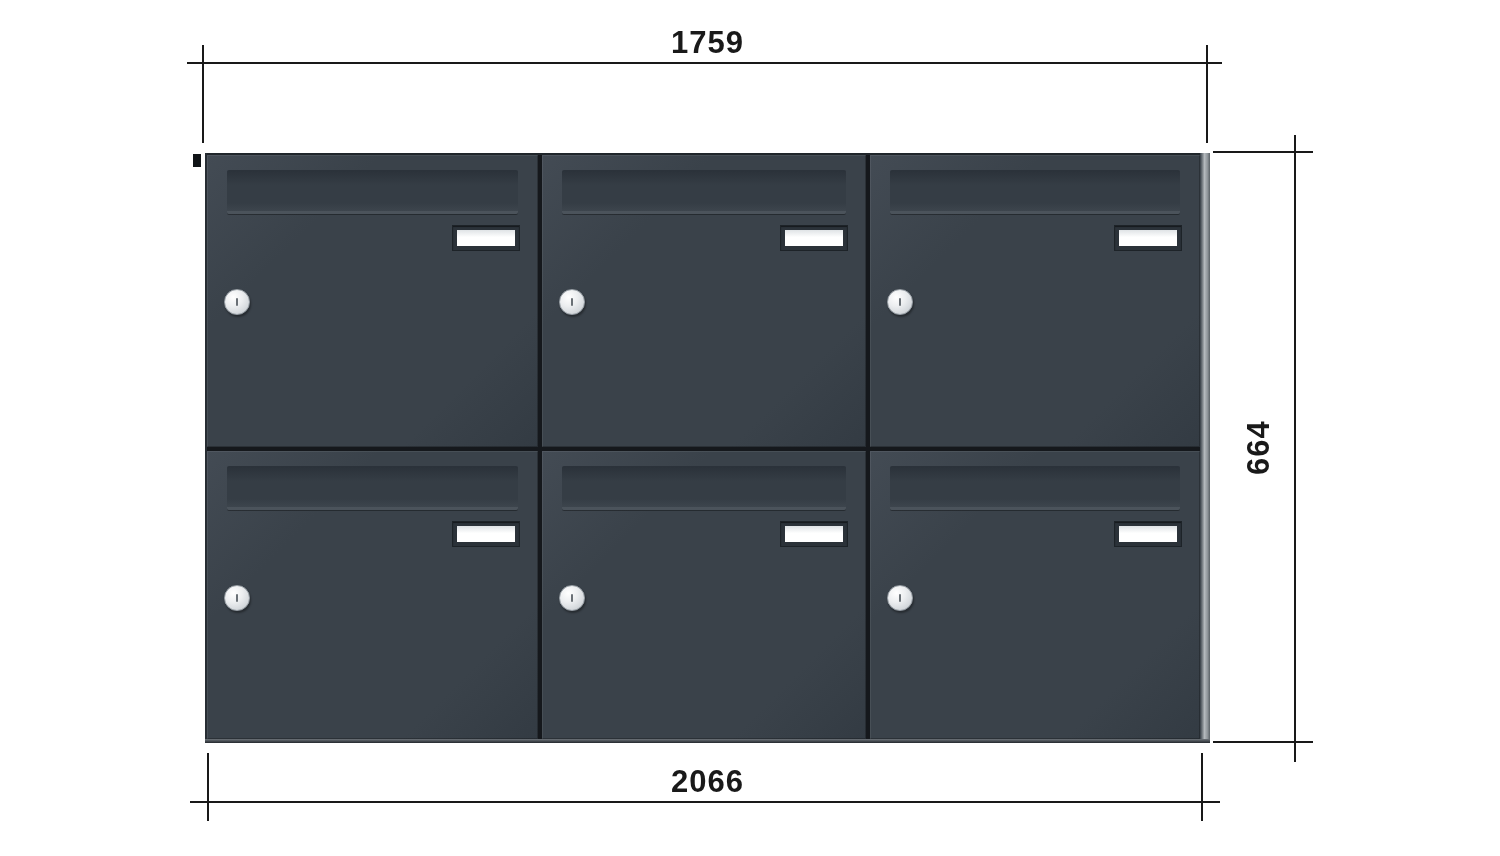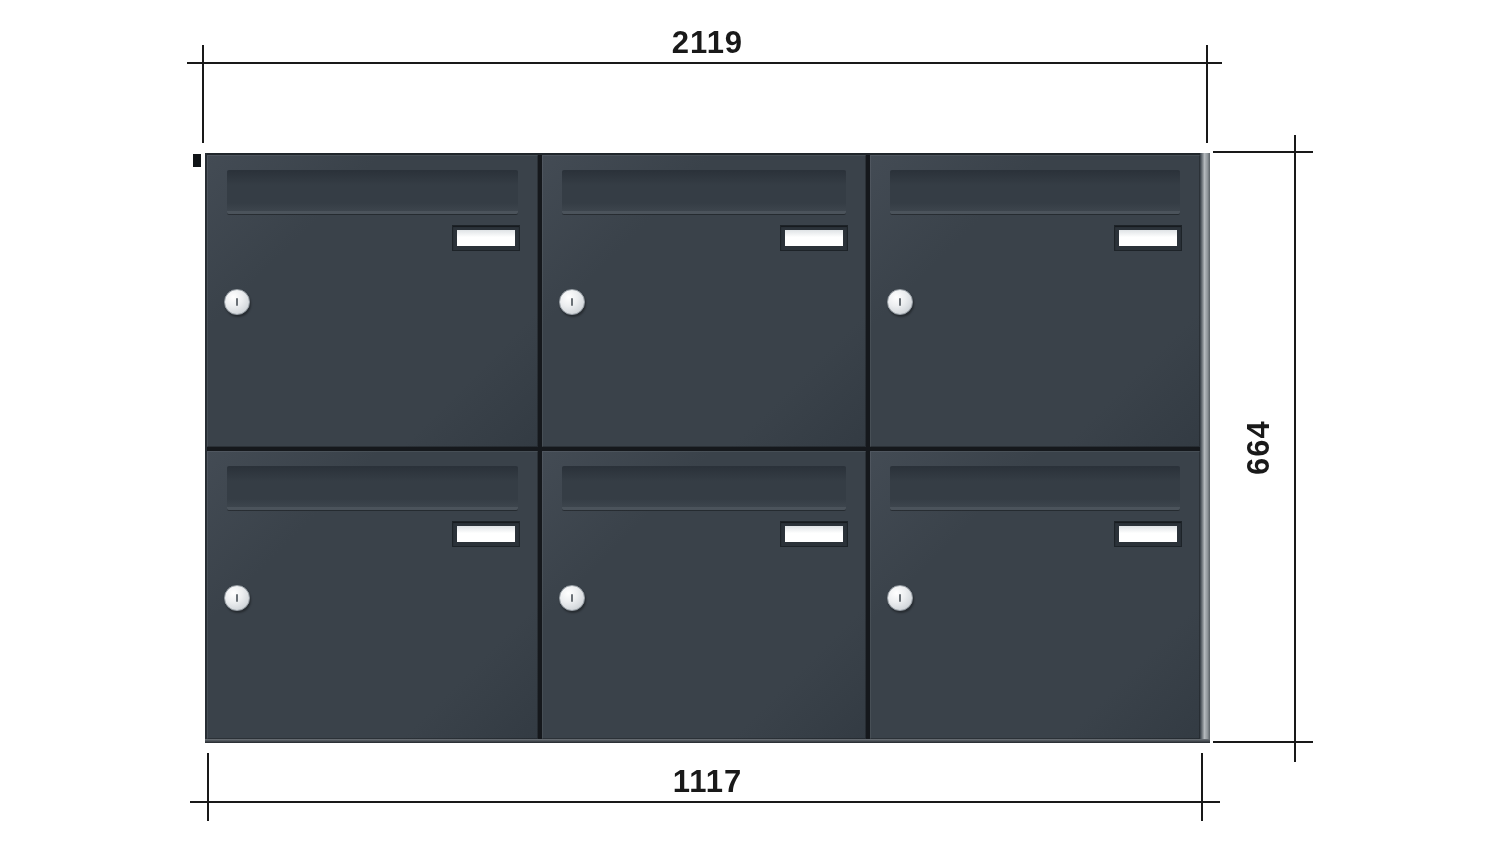--- a/index.html
+++ b/index.html
@@ -71,31 +71,31 @@
   }
   .dim-label.vertical{
     writing-mode:vertical-rl;transform:rotate(180deg);text-align:center;
   }
 </style>
 </head>
 <body>
 
 <div class="stage">
 
-  <div class="dim-label" style="left:205px;top:27px;width:1005px;">2119</div>
+  <div class="dim-label" style="left:205px;top:27px;width:1005px;">1759</div>
   <div class="dim-line" style="left:187px;top:62px;width:1035px;height:2px;"></div>
   <div class="dim-line" style="left:202px;top:45px;width:2px;height:98px;"></div>
   <div class="dim-line" style="left:1206px;top:45px;width:2px;height:98px;"></div>
 
   <div class="dim-label vertical" style="left:1243px;top:153px;height:590px;">664</div>
   <div class="dim-line" style="left:1294px;top:135px;width:2px;height:627px;"></div>
   <div class="dim-line" style="left:1213px;top:151px;width:100px;height:2px;"></div>
   <div class="dim-line" style="left:1213px;top:741px;width:100px;height:2px;"></div>
 
-  <div class="dim-label" style="left:205px;top:766px;width:1005px;">1117</div>
+  <div class="dim-label" style="left:205px;top:766px;width:1005px;">2066</div>
   <div class="dim-line" style="left:190px;top:801px;width:1030px;height:2px;"></div>
   <div class="dim-line" style="left:207px;top:753px;width:2px;height:68px;"></div>
   <div class="dim-line" style="left:1201px;top:753px;width:2px;height:68px;"></div>
 
   <div class="tab tab-left"></div>
   <div class="tab tab-right"></div>
 
   <div class="unit">
 
     <div class="box r1 c1">

